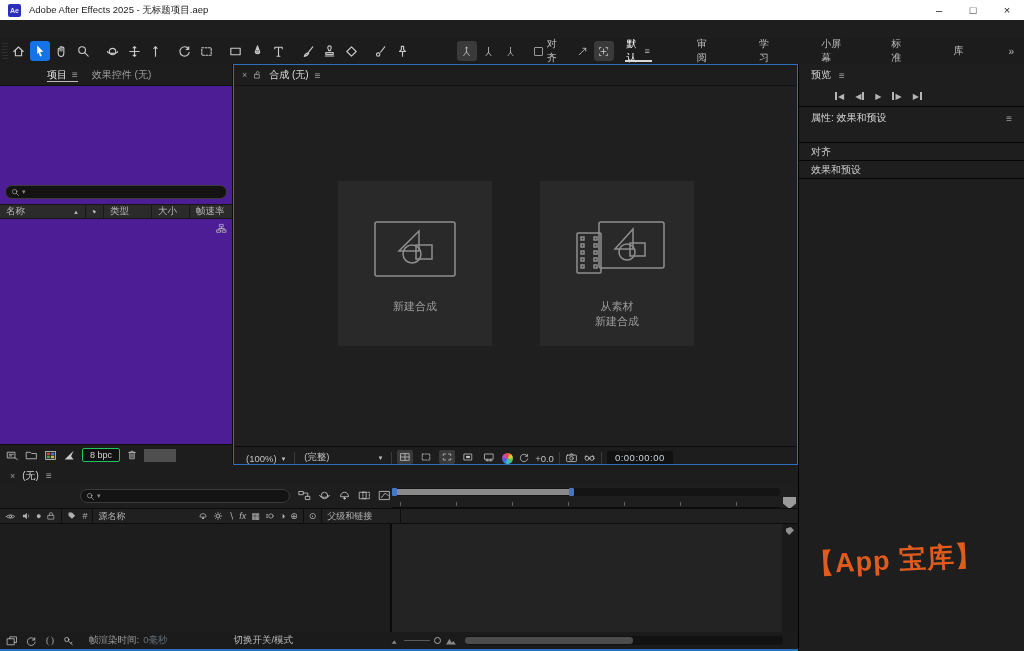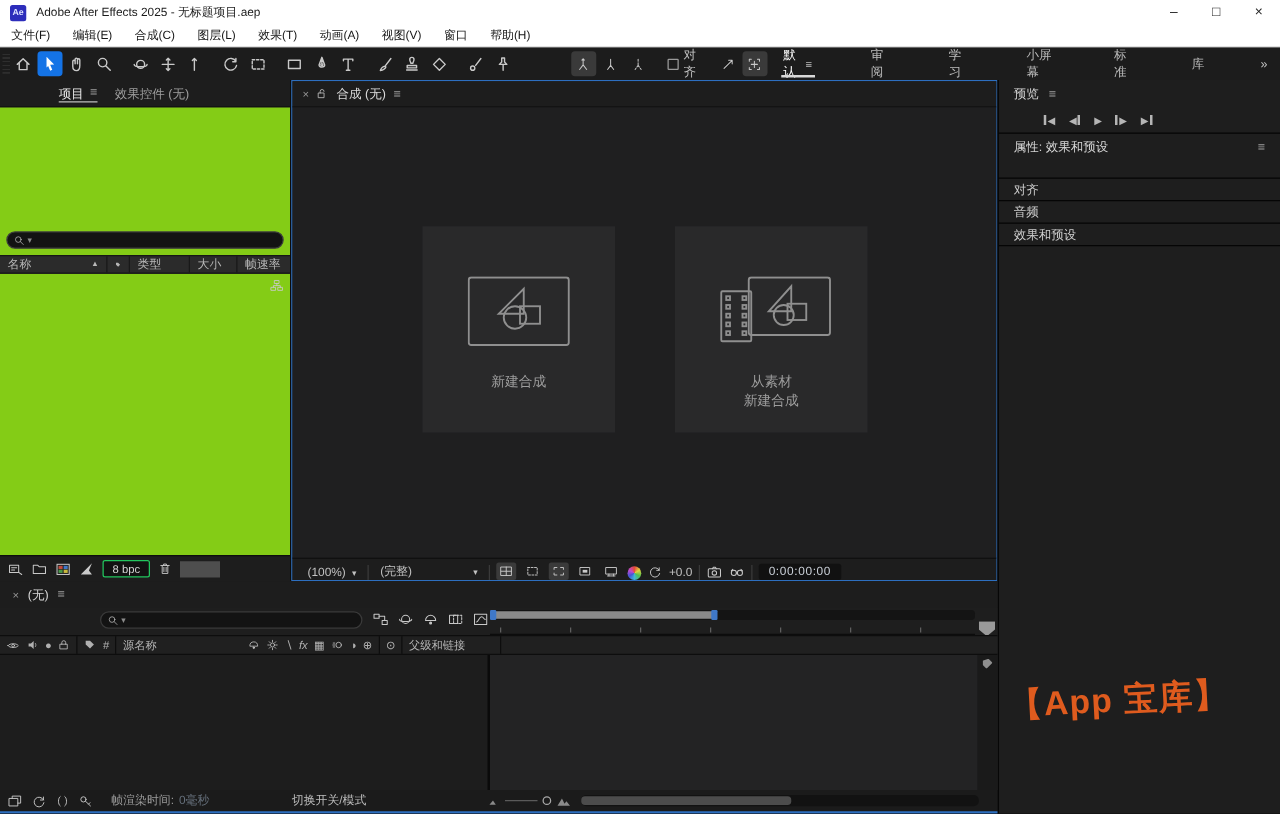--- a/index.html
+++ b/index.html
@@ -42,21 +42,21 @@
 
   
   .ptabbar { height:22px; background:#1d1d1d; display:flex; align-items:center; border-bottom:1px solid #111; }
   .ptab { position:relative; padding:0 7px; height:100%; display:flex; align-items:center; gap:5px; color:#9e9e9e; font-size:10px; }
   .ptab.active { color:#e8e8e8;margin-left:40px; }
   .ptab.active::after { content:""; position:absolute; left:7px; right:7px; bottom:3px; height:1px; background:#bdbdbd; }
   .hamb { font-size:10px; color:#9e9e9e; }
 
   
   .project-panel { position:absolute; top:64px; left:0; width:233px; height:401px; background:#232323; border-right:1px solid #0c0c0c; display:flex; flex-direction:column; }
-  .proj-body { flex:1; position:relative; background:#84cc16; }
+  .proj-body { flex:1; position:relative; background:#4c1d95; }
   .search { position:absolute; left:5px; right:5px; top:99px; height:14px; background:#131313; border:1px solid #3c3c3c; border-radius:8px; display:flex; align-items:center; gap:2px; padding:0 5px; color:#8a8a8a; }
   .proj-cols { position:absolute; left:0; right:0; top:118px; height:15px; background:#2b2b2b; border-top:1px solid #161616; border-bottom:1px solid #161616; display:flex; align-items:center; font-size:9.5px; color:#b9b9b9; }
   .pc { padding:0 6px; display:flex; align-items:center; gap:3px; height:100%; border-right:1px solid #191919; }
   .flow-ic { position:absolute; right:5px; top:137px; }
   .proj-bottom { height:21px; background:#1d1d1d; border-top:1px solid #0d0d0d; display:flex; align-items:center; gap:6px; padding:0 6px; }
   .bpc { background:#121212; border:1px solid #22c55e; border-radius:2px; color:#d5d5d5; font-size:9px; padding:1px 7px; }
   .gray-slot { width:32px; height:13px; background:#4e4e4e; }
 
   
   .comp-panel { position:absolute; top:64px; left:233px; width:565px; height:401px; background:#1e1e1f; border:1px solid #2d6fc0; display:flex; flex-direction:column; }
@@ -129,31 +129,20 @@
   <div class="titlebar">
     <div class="ae-logo">Ae</div>
     <div class="win-title">Adobe After Effects 2025 - 无标题项目.aep</div>
     <div class="win-ctrls">
       <div class="win-btn">–</div>
       <div class="win-btn">□</div>
       <div class="win-btn">×</div>
     </div>
   </div>
 
-  <div class="menubar">
-    <span class="menu-item">文件(F)</span>
-    <span class="menu-item">编辑(E)</span>
-    <span class="menu-item">合成(C)</span>
-    <span class="menu-item">图层(L)</span>
-    <span class="menu-item">效果(T)</span>
-    <span class="menu-item">动画(A)</span>
-    <span class="menu-item">视图(V)</span>
-    <span class="menu-item">窗口</span>
-    <span class="menu-item">帮助(H)</span>
-  </div>
 
   <div class="toolbar">
     <div class="grip"></div>
     <div class="tool">
         <svg class="ic" width="15" height="15" viewBox="0 0 16 16">
           <path d="M3 8 L8 3.2 L13 8 M4.7 7 V12.5 H11.3 V7"></path>
         </svg>
       </div>
     <div class="tool active">
         <svg width="15" height="15" viewBox="0 0 16 16">
@@ -506,21 +495,20 @@
           </div>
       </div>
     </div>
     <div class="props">
       <div class="rp-head">
         <span>属性: 效果和预设</span>
         <span class="hamb right">≡</span>
       </div>
     </div>
     <div class="rp-row">对齐</div>
-    <div class="rp-row">音频</div>
     <div class="rp-row">效果和预设</div>
     <div class="watermark">【App 宝库】</div>
   </div>
 
   <div class="timeline">
     <div class="tl-tabbar">
       <span class="dim" style="font-size:9px">×</span>
       <span style="color:#d5d5d5">(无)</span>
       <span class="hamb">≡</span>
     </div>

